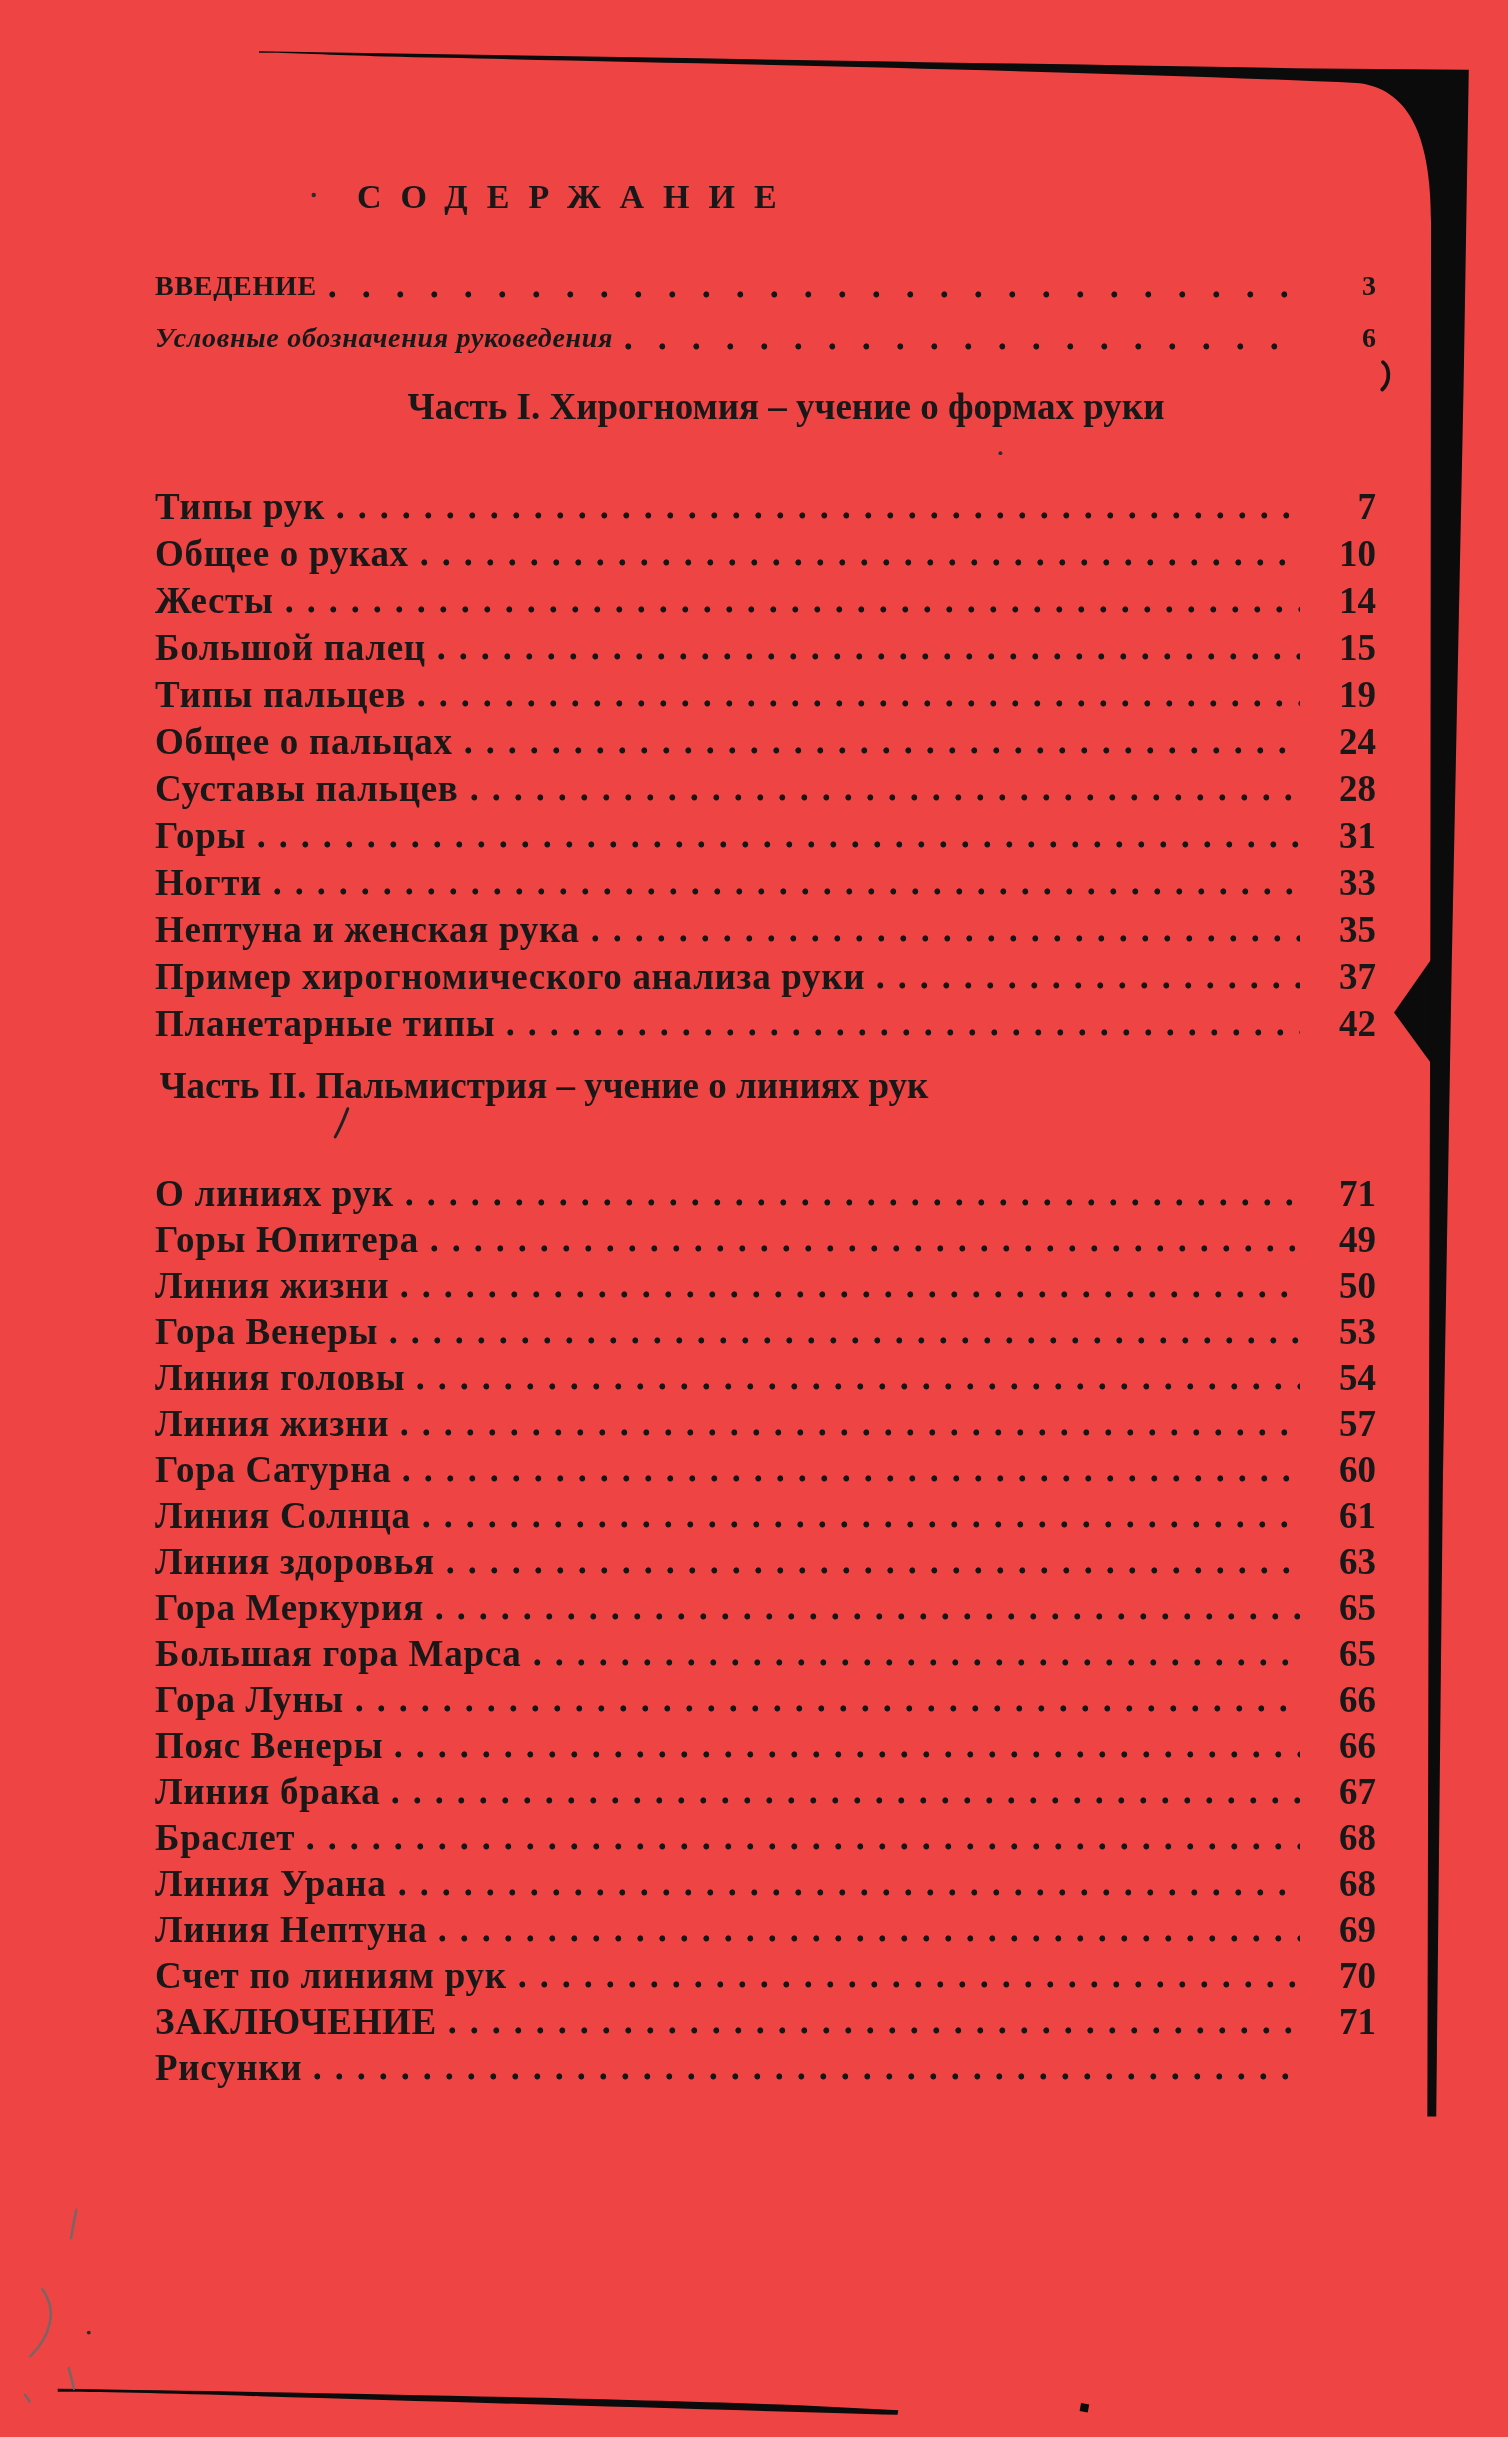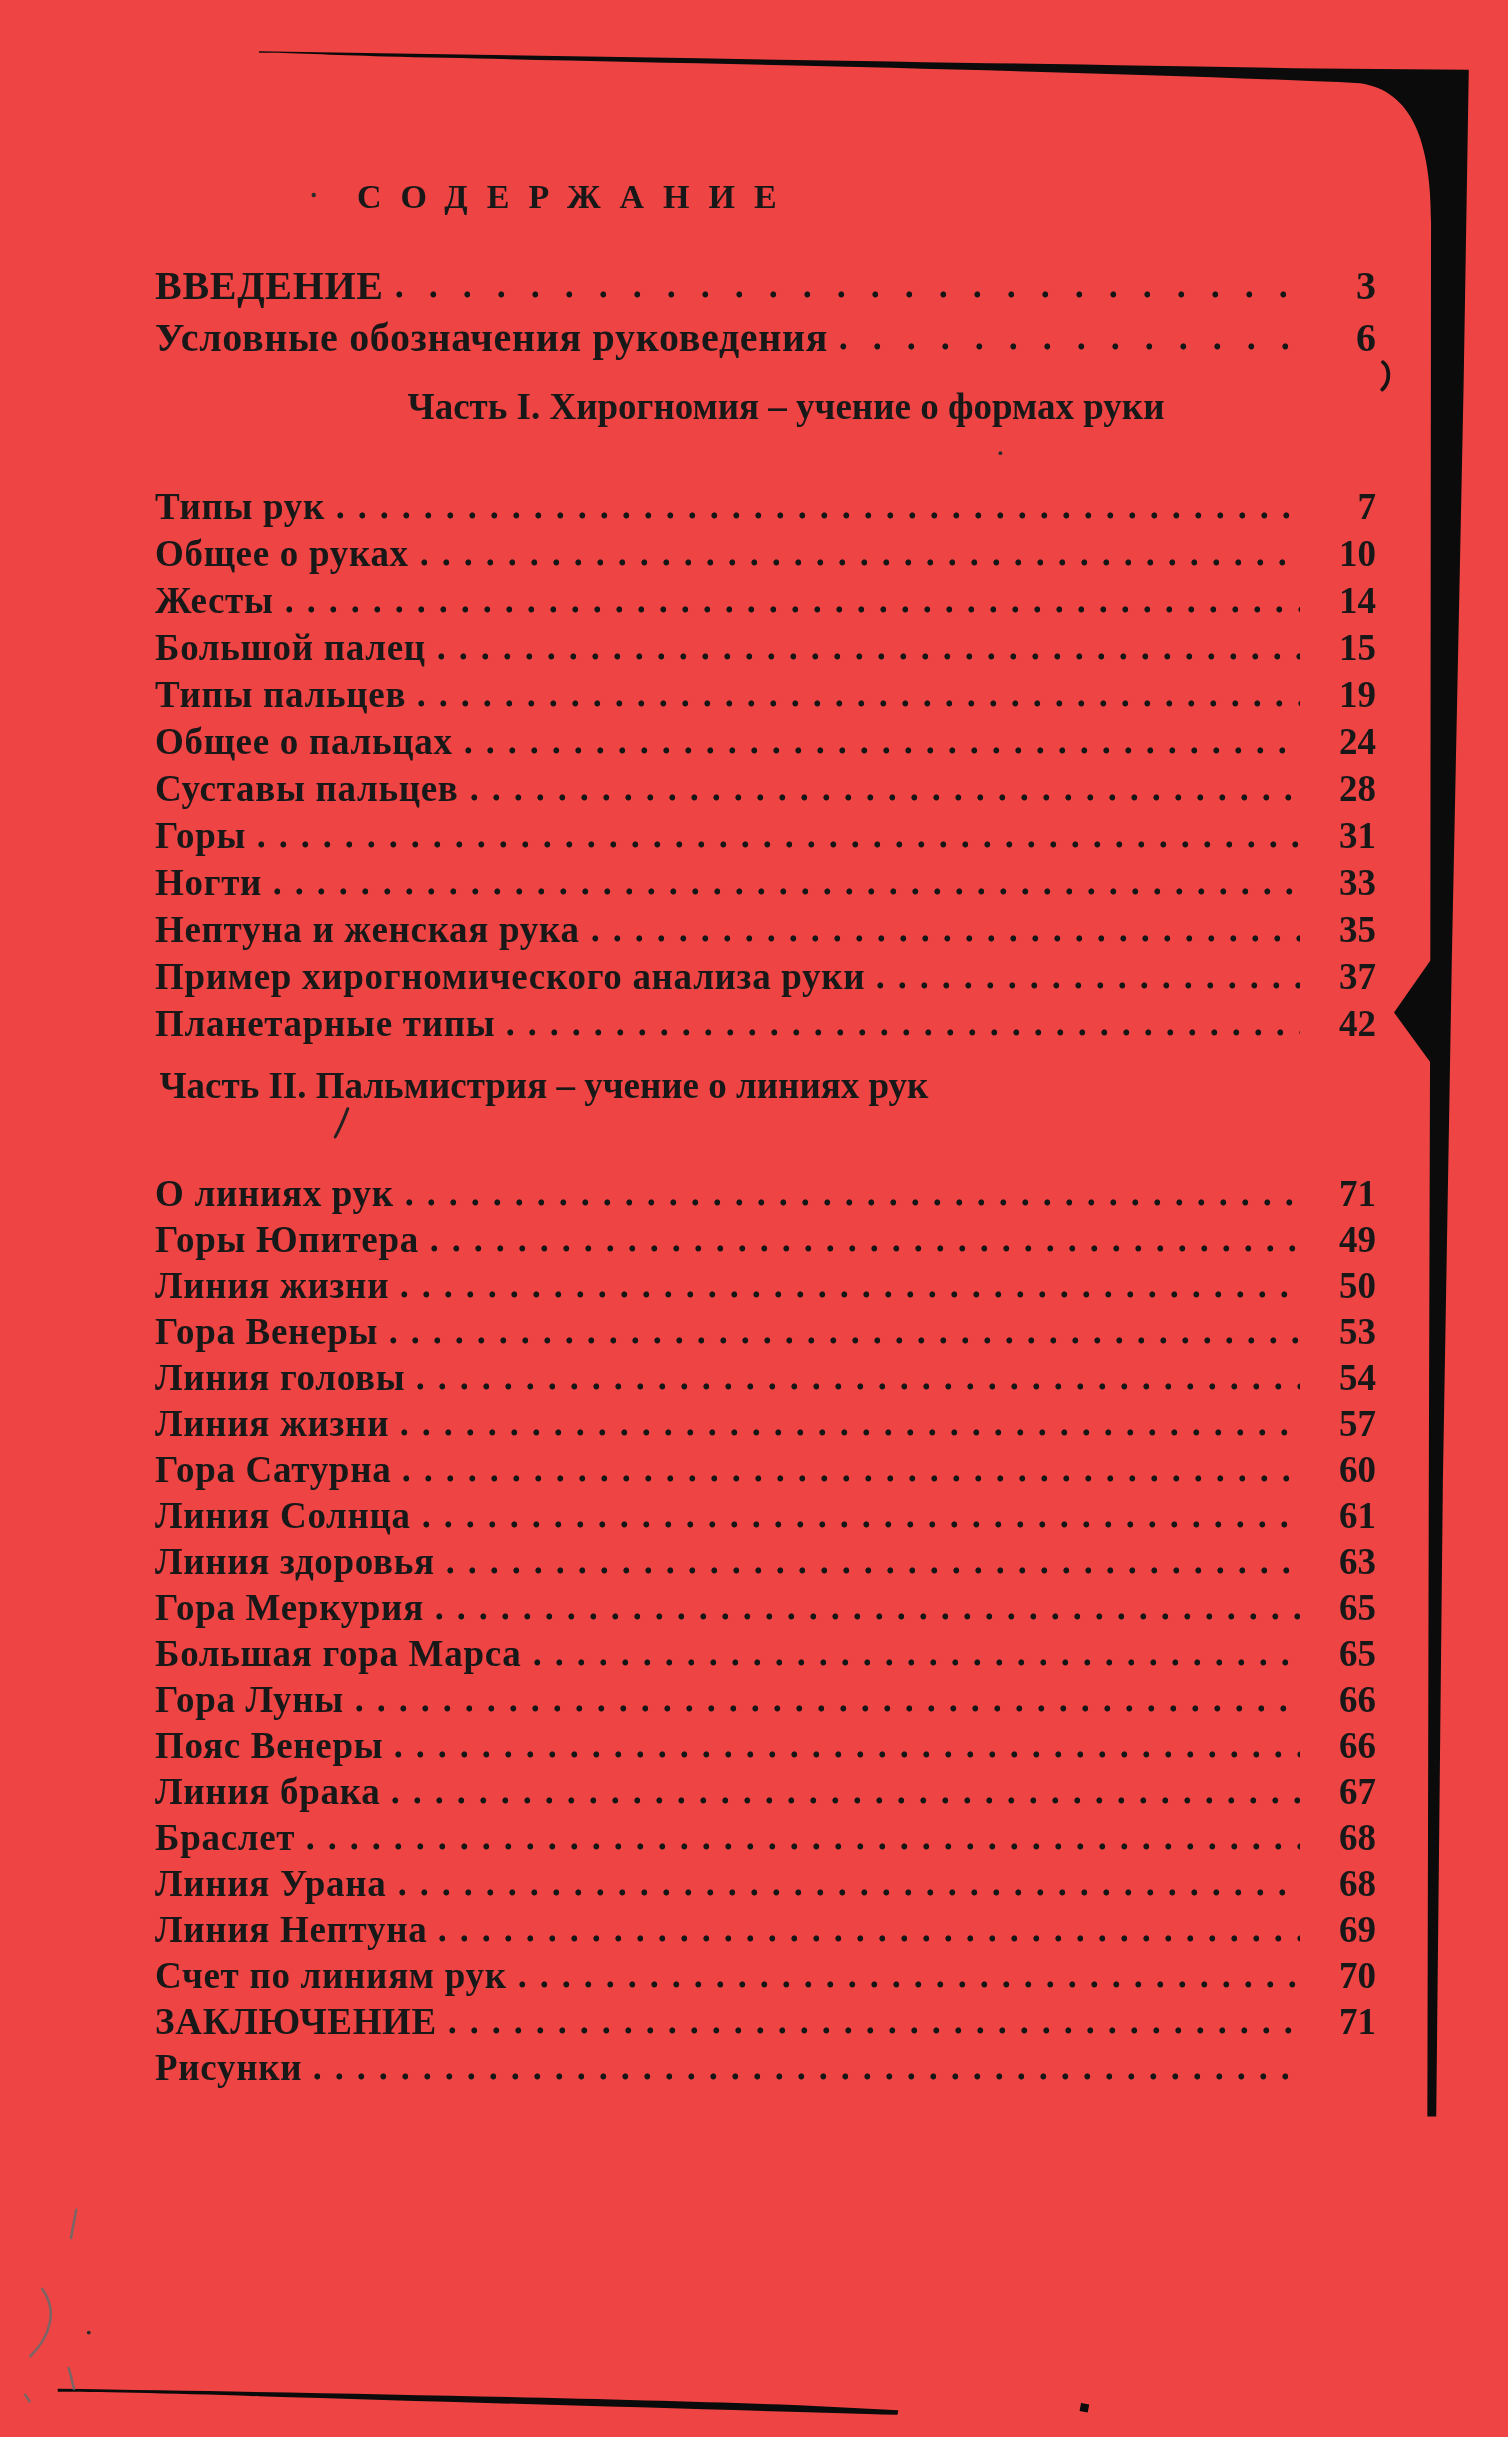--- a/index.html
+++ b/index.html
@@ -12,22 +12,22 @@
     color:#181818;
     font-family:"Liberation Serif","DejaVu Serif",serif;
   }
   .artifacts{position:absolute;inset:0;width:100%;height:100%;pointer-events:none;}
   .title{
     position:absolute;top:175px;left:357px;margin:0;
     font-size:34px;font-weight:700;letter-spacing:19px;line-height:44px;
   }
   .intro-list{position:absolute;top:255px;left:155px;width:1221px;}
   .intro-list .toc-row{height:52px;}
-  .intro-list .toc-label,.intro-list .toc-page{font-size:40px;}
-  .intro-list .toc-row.italic .toc-label{}
+  .intro-list .toc-label,.intro-list .toc-page{font-size:28px;}
+  .intro-list .toc-row.italic .toc-label{font-style:italic;}
   .intro-list .leader{background-size:34px 6.7px;}
   .sections{position:absolute;inset:0;padding-left:48px;}
   .toc-section{position:absolute;left:155px;width:1221px;}
   .toc-section.section-1{top:385px;}
   .section-1 .section-heading{text-align:center;padding-left:41px;}
   .section-1 .section-list{margin-top:52px;}
   .section-1 .toc-row{height:47px;}
   .toc-section.section-2{top:1064px;}
   .section-2 .section-heading{text-align:left;padding-left:4.4px;}
   .section-2 .section-list{margin-top:61px;}

